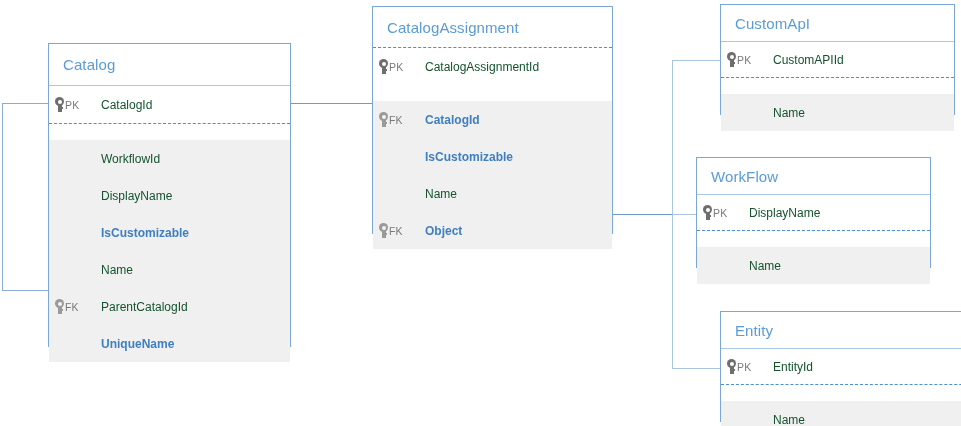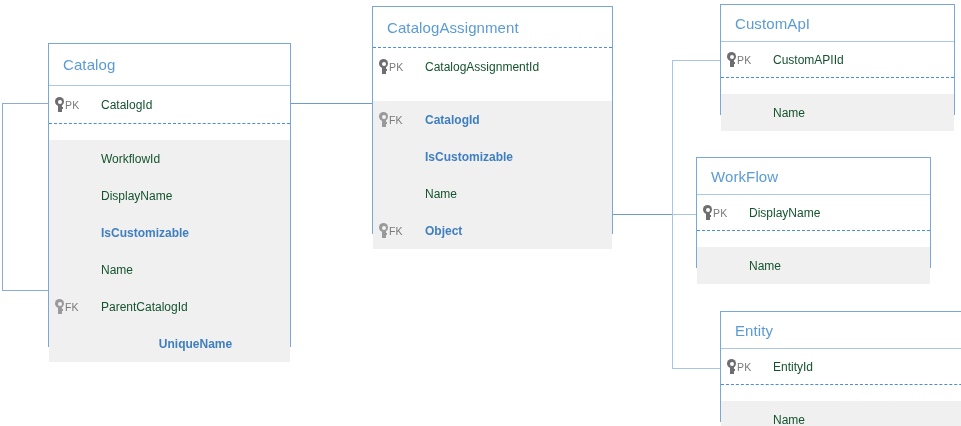--- a/index.html
+++ b/index.html
@@ -182,21 +182,21 @@
         <div class="keycell">
           <span class="keyicon">
               <i class="head"></i>
               <i class="shaft"></i>
               <i class="tooth"></i>
             </span>
           <span class="keytag">FK</span>
         </div>
         <div class="fieldname">ParentCatalogId</div>
       </div>
-      <div class="row" style="height:37px;justify-content:center;">
+      <div class="row" style="height:37px;">
         <div class="keycell"></div>
         <div class="fieldname bold">UniqueName</div>
       </div>
     </div>
   </div>
 
   <div class="table" style="left:372px; top:6px; width:241px; height:228px;">
     <div class="table-header" style="height:41px; border-bottom:1px dashed #4a8fd4;">CatalogAssignment</div>
     <div class="pk-section" style="border-bottom:none;">
       <div class="row" style="height:37px;">

